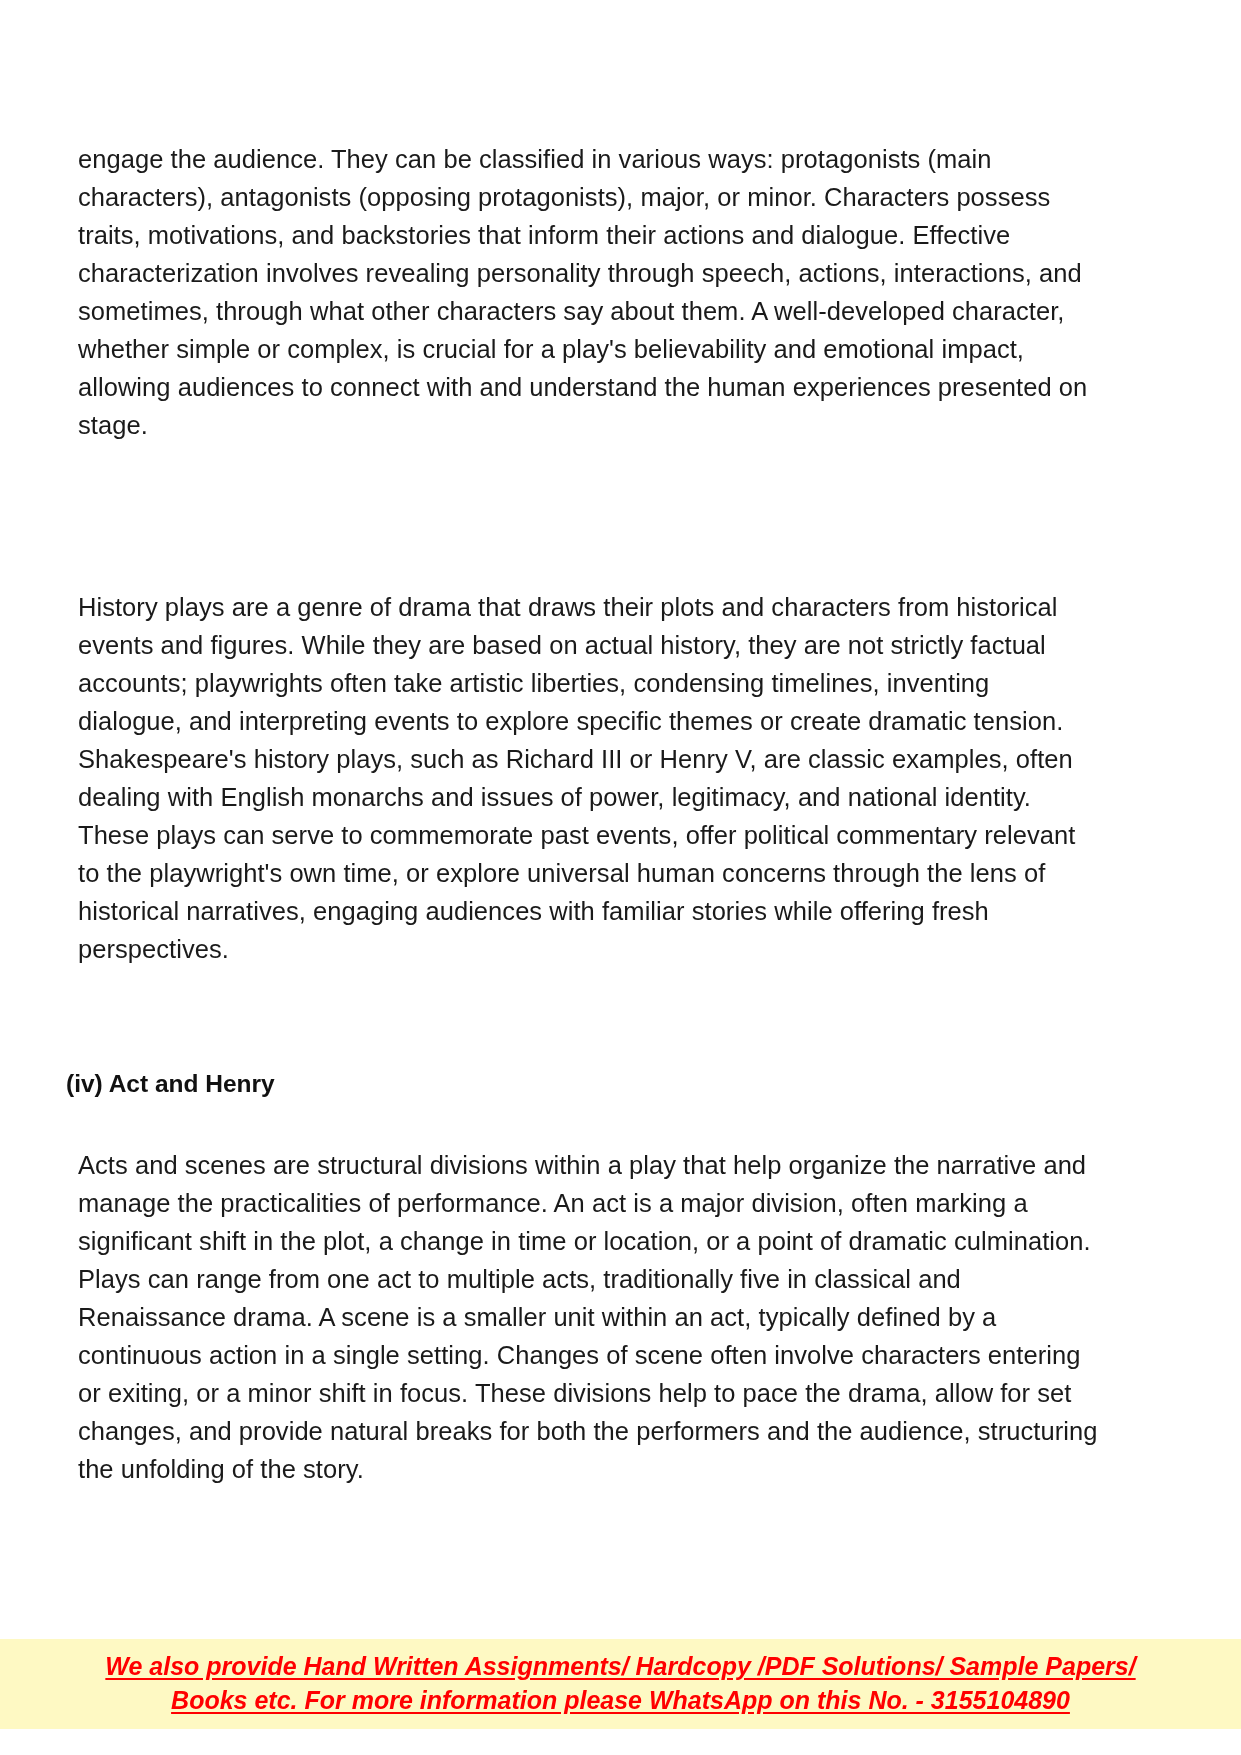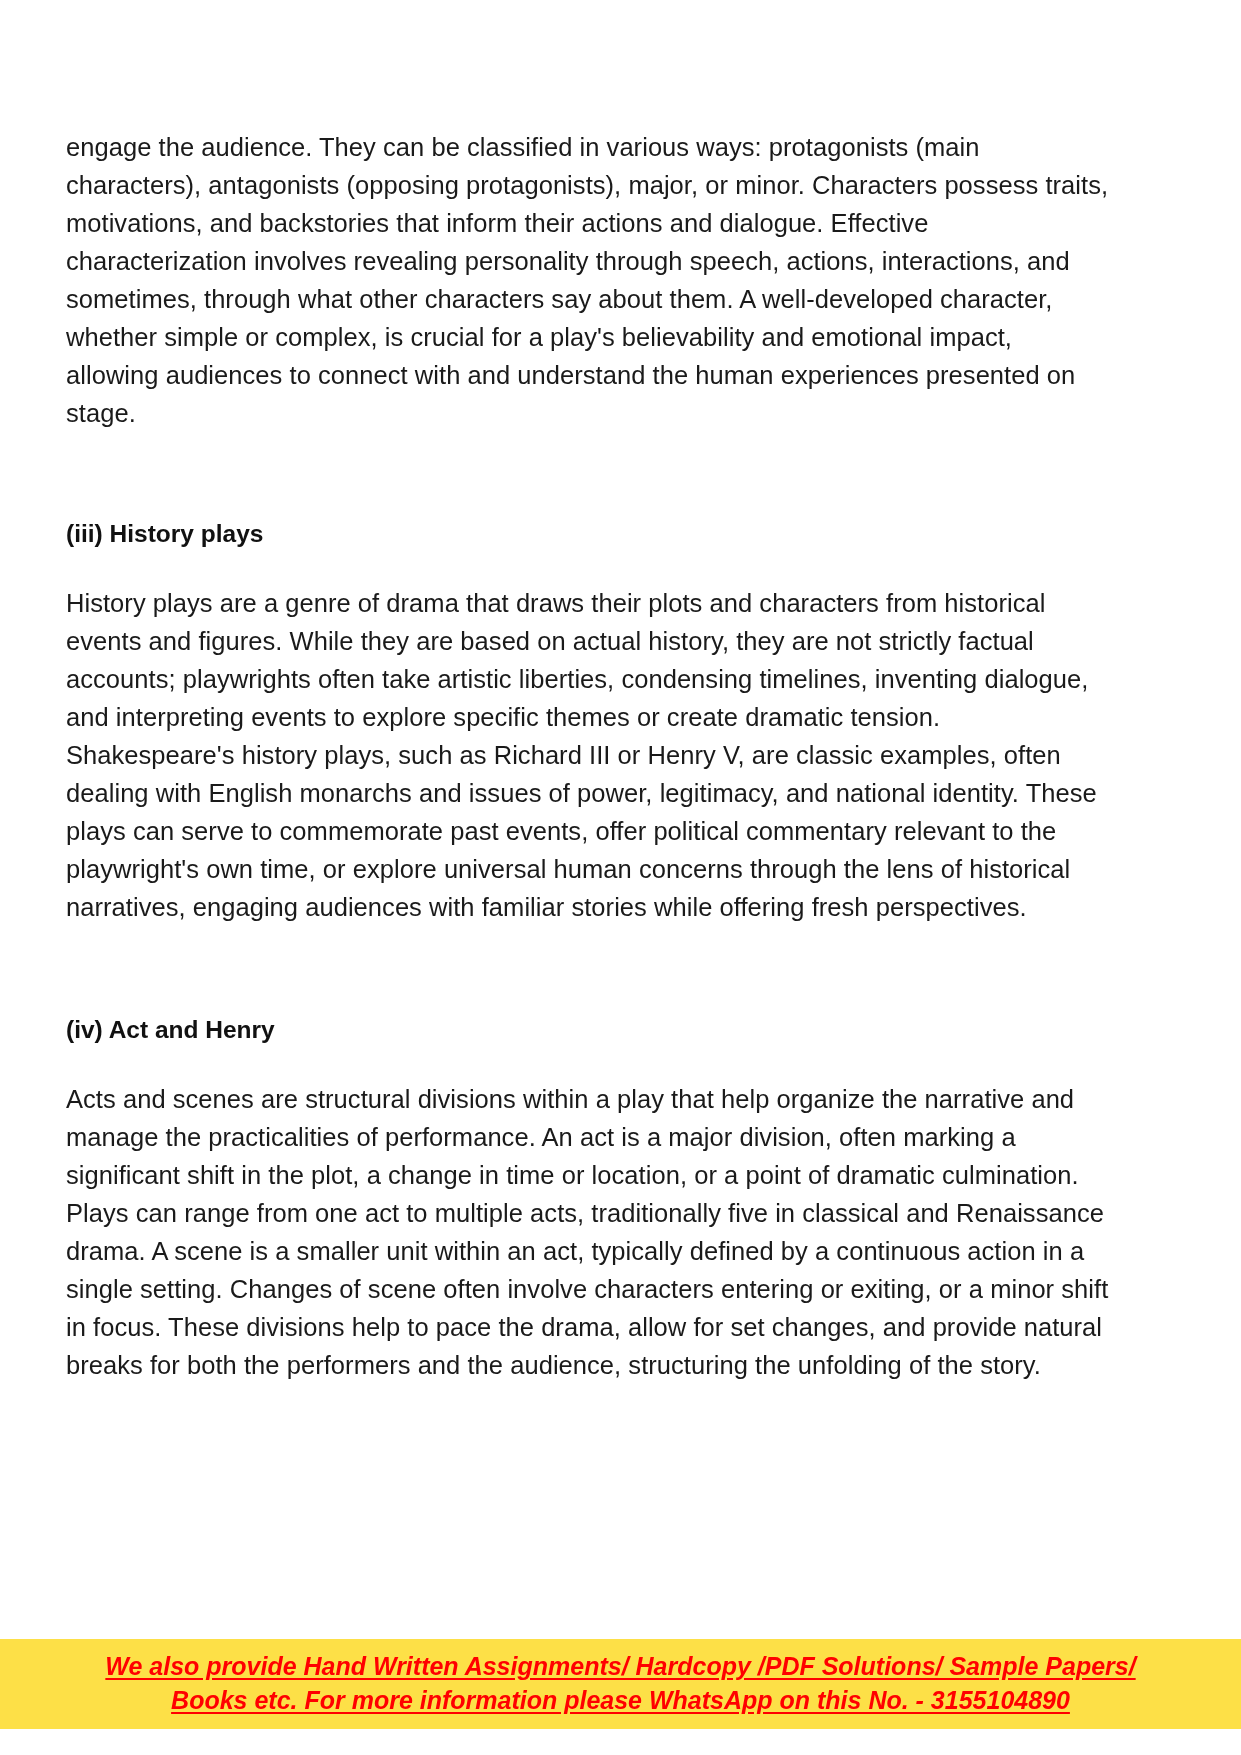--- a/index.html
+++ b/index.html
@@ -19,21 +19,21 @@
     box-sizing: border-box;
     overflow: hidden;
   }
   .content {
     position: absolute;
     left: 66px;
     top: 128px;
     width: 1044px;
   }
   p.body-text {
-    margin: 0;
+    margin: 12px;
     font-size: 25.5px;
     line-height: 38px;
     color: #1a1a1a;
     text-align: left;
     letter-spacing: 0.05px;
   }
   h2.section-heading {
     margin: 0;
     font-size: 24.5px;
     line-height: 32px;
@@ -41,21 +41,21 @@
     color: #111111;
   }
   .gap-large { height: 86px; }
   .gap-medium { height: 34px; }
   .gap-xlarge { height: 88px; }
   .footer-banner {
     position: absolute;
     left: 0;
     right: 0;
     bottom: 26px;
-    background: #fde047;
+    background: #fef9c3;
     padding: 10px 0 12px 0;
     text-align: center;
   }
   .footer-banner .line {
     display: block;
     font-family: "Liberation Sans", sans-serif;
     font-weight: bold;
     font-style: italic;
     font-size: 25px;
     line-height: 34px;
@@ -68,21 +68,20 @@
 <body>
 
 <div class="page">
 
   <div class="content">
 
     <p class="body-text">engage the audience. They can be classified in various ways: protagonists (main characters), antagonists (opposing protagonists), major, or minor. Characters possess traits, motivations, and backstories that inform their actions and dialogue. Effective characterization involves revealing personality through speech, actions, interactions, and sometimes, through what other characters say about them. A well-developed character, whether simple or complex, is crucial for a play's believability and emotional impact, allowing audiences to connect with and understand the human experiences presented on stage.</p>
 
     <div class="gap-large"></div>
 
-    <h2 class="section-heading">(iii) History plays</h2>
 
     <div class="gap-medium"></div>
 
     <p class="body-text">History plays are a genre of drama that draws their plots and characters from historical events and figures. While they are based on actual history, they are not strictly factual accounts; playwrights often take artistic liberties, condensing timelines, inventing dialogue, and interpreting events to explore specific themes or create dramatic tension. Shakespeare's history plays, such as Richard III or Henry V, are classic examples, often dealing with English monarchs and issues of power, legitimacy, and national identity. These plays can serve to commemorate past events, offer political commentary relevant to the playwright's own time, or explore universal human concerns through the lens of historical narratives, engaging audiences with familiar stories while offering fresh perspectives.</p>
 
     <div class="gap-xlarge"></div>
 
     <h2 class="section-heading">(iv) Act and Henry</h2>
 
     <div class="gap-medium"></div>

